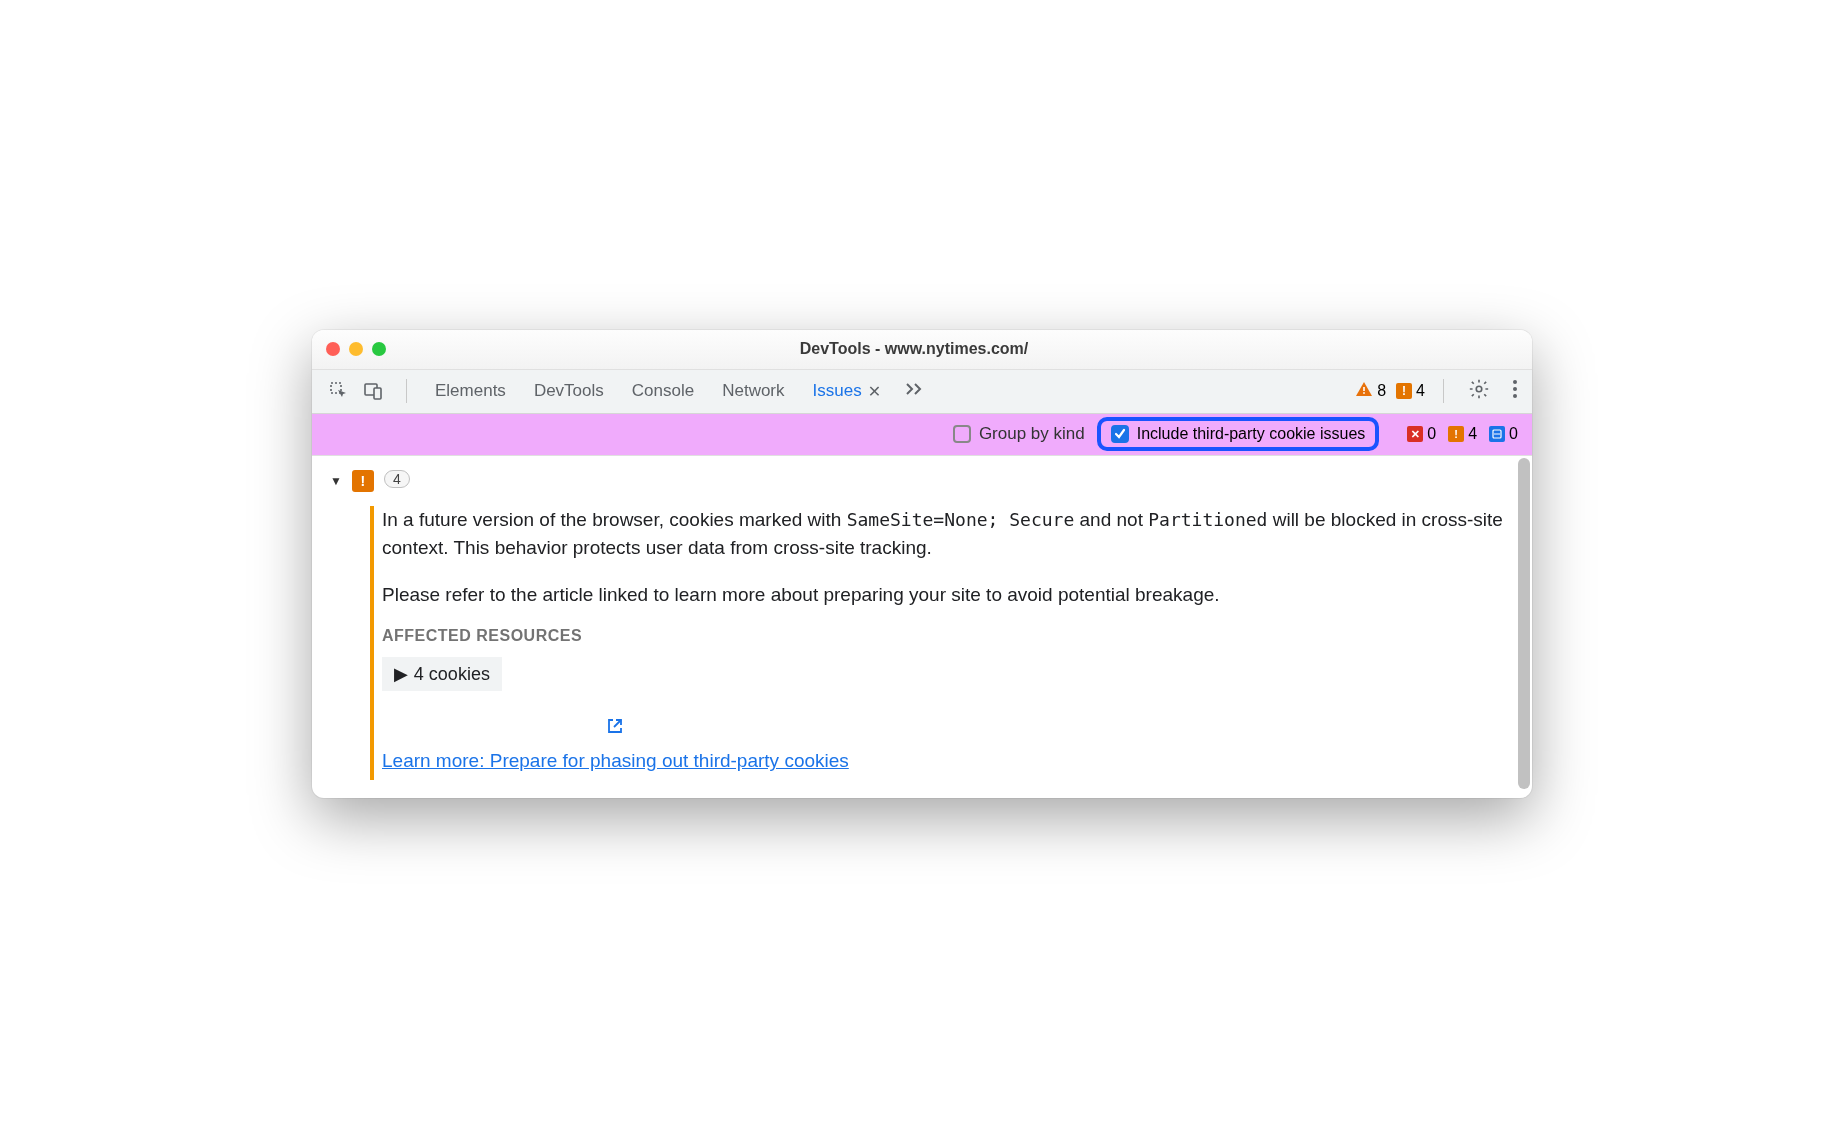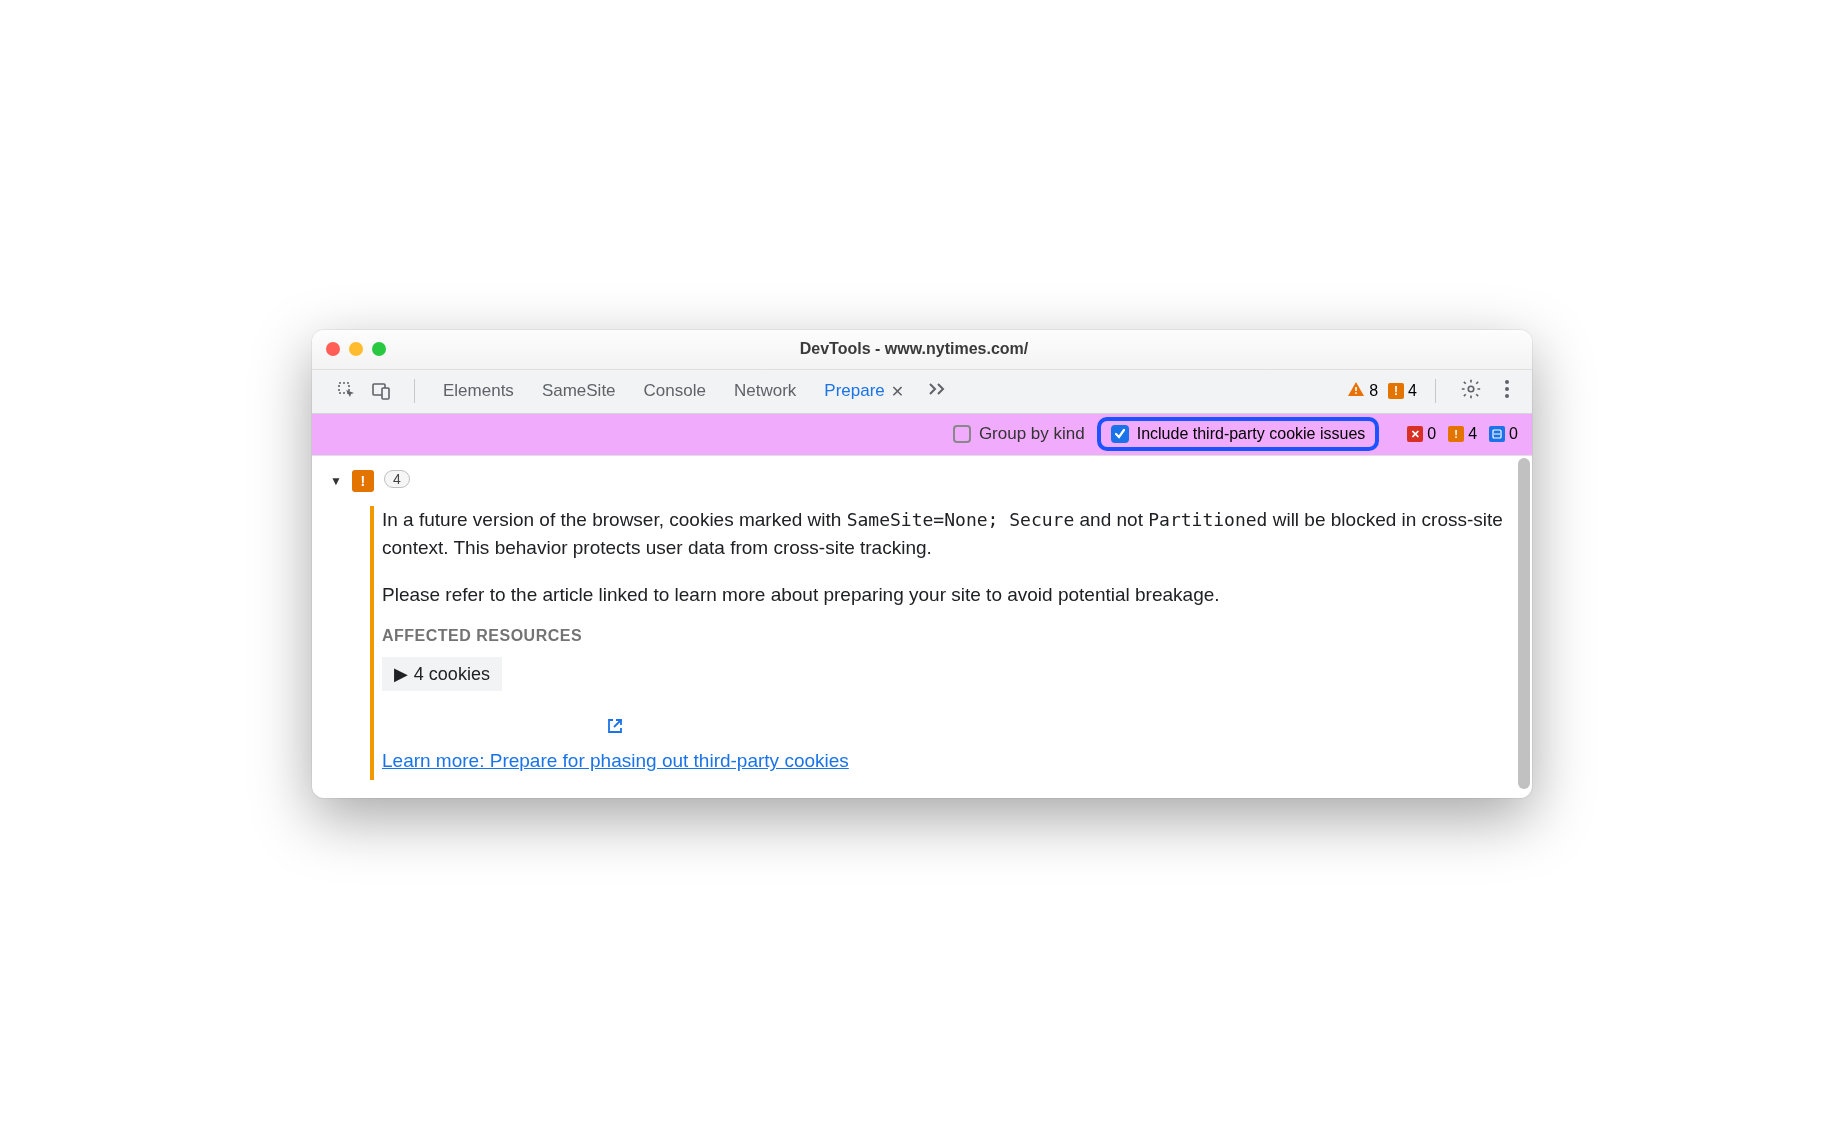--- a/index.html
+++ b/index.html
@@ -40,21 +40,21 @@
       font-weight: 600;
       color: #3a3a3a;
       pointer-events: none;
     }
     .toolbar {
       height: 44px;
       background: #f1f3f4;
       border-bottom: 1px solid #d6d6d6;
       display: flex;
       align-items: center;
-      padding: 0 16px;
+      padding: 0 8px;
       gap: 6px;
     }
     .toolbar-icons { display: flex; gap: 12px; padding: 0 8px; }
     .icon-btn {
       width: 22px; height: 22px;
       display: flex; align-items: center; justify-content: center;
       color: #5f6368;
       cursor: pointer;
     }
     .toolbar-sep {
@@ -261,30 +261,30 @@
           <rect x="11" y="7" width="7" height="11" rx="1" fill="#f1f3f4"></rect>
         </svg>
       </div>
     </div>
     <div class="toolbar-sep"></div>
     <div class="tabs">
       <div class="tab">
           <span>Elements</span>
         </div>
       <div class="tab">
-          <span>SameSite</span>
+          <span>DevTools</span>
         </div>
       <div class="tab">
           <span>Console</span>
         </div>
       <div class="tab">
           <span>Network</span>
         </div>
       <div class="tab active">
-        <span>Prepare</span>
+        <span>Issues</span>
         <span class="tab-close">✕</span>
       </div>
       <div class="tab-overflow">
         <svg width="20" height="14" viewBox="0 0 20 14" fill="none" stroke="currentColor" stroke-width="2">
           <path d="M2 2 l5 5 l-5 5"></path>
             <path d="M10 2 l5 5 l-5 5"></path>
         </svg>
       </div>
     </div>
     <div class="toolbar-right">

